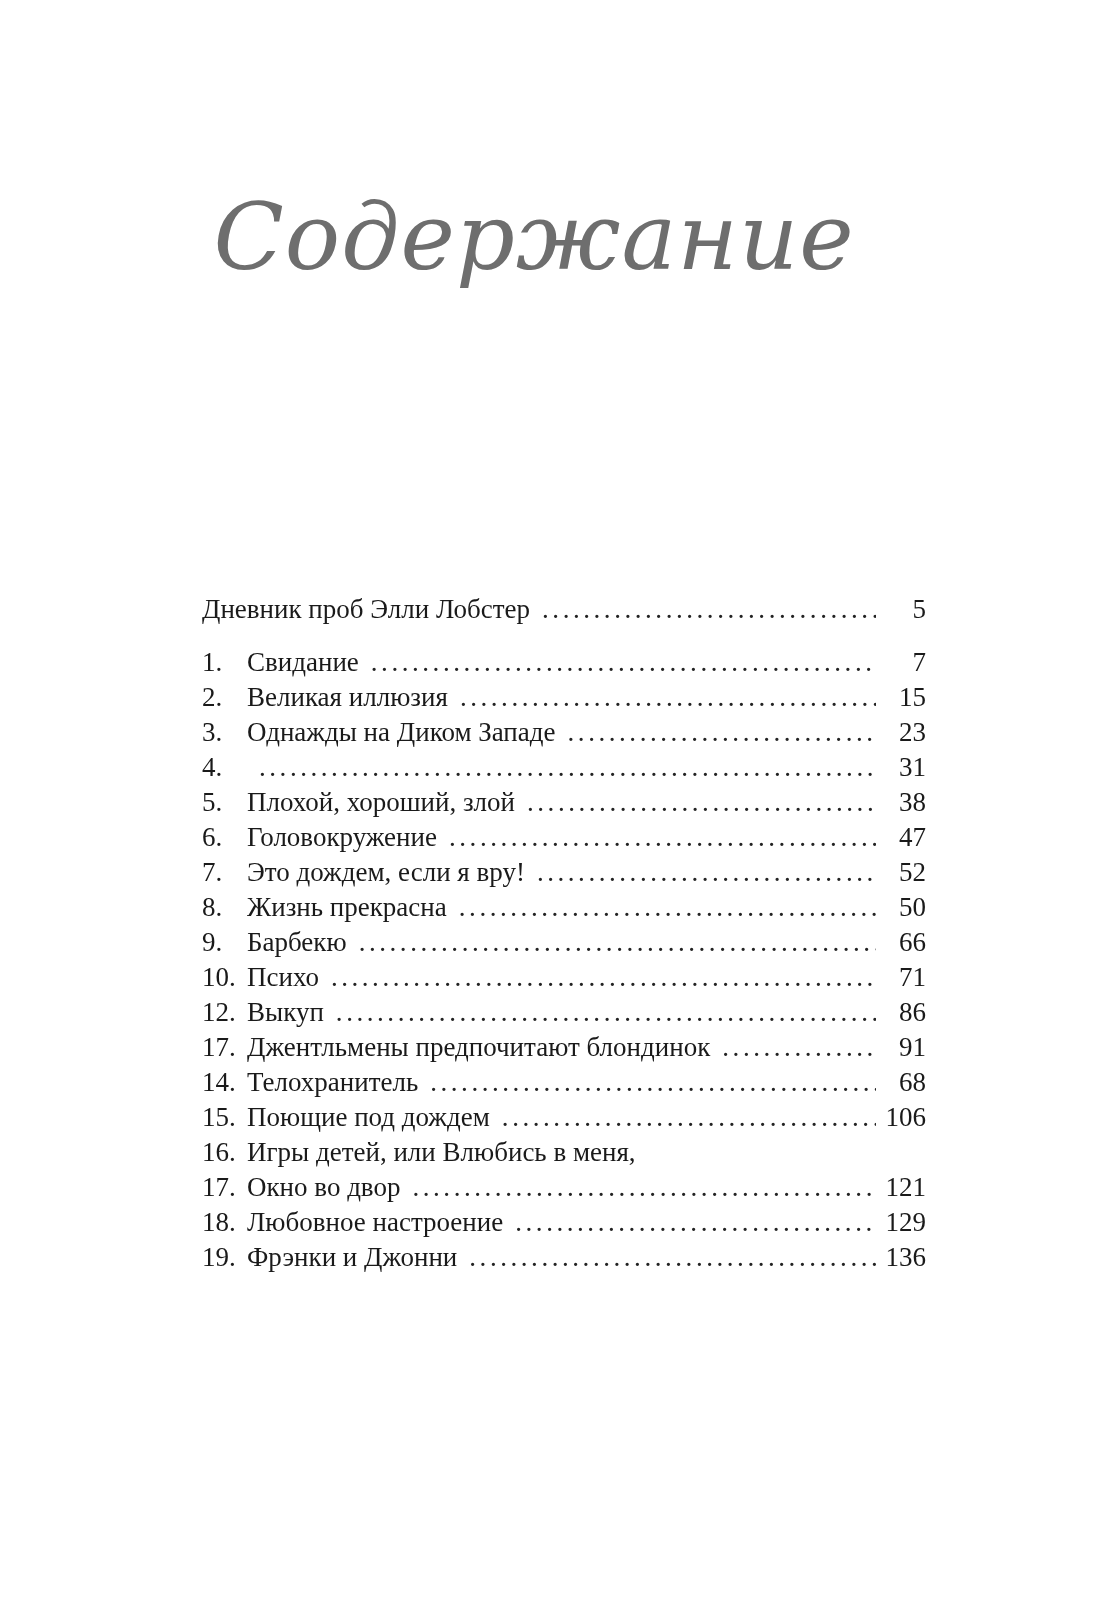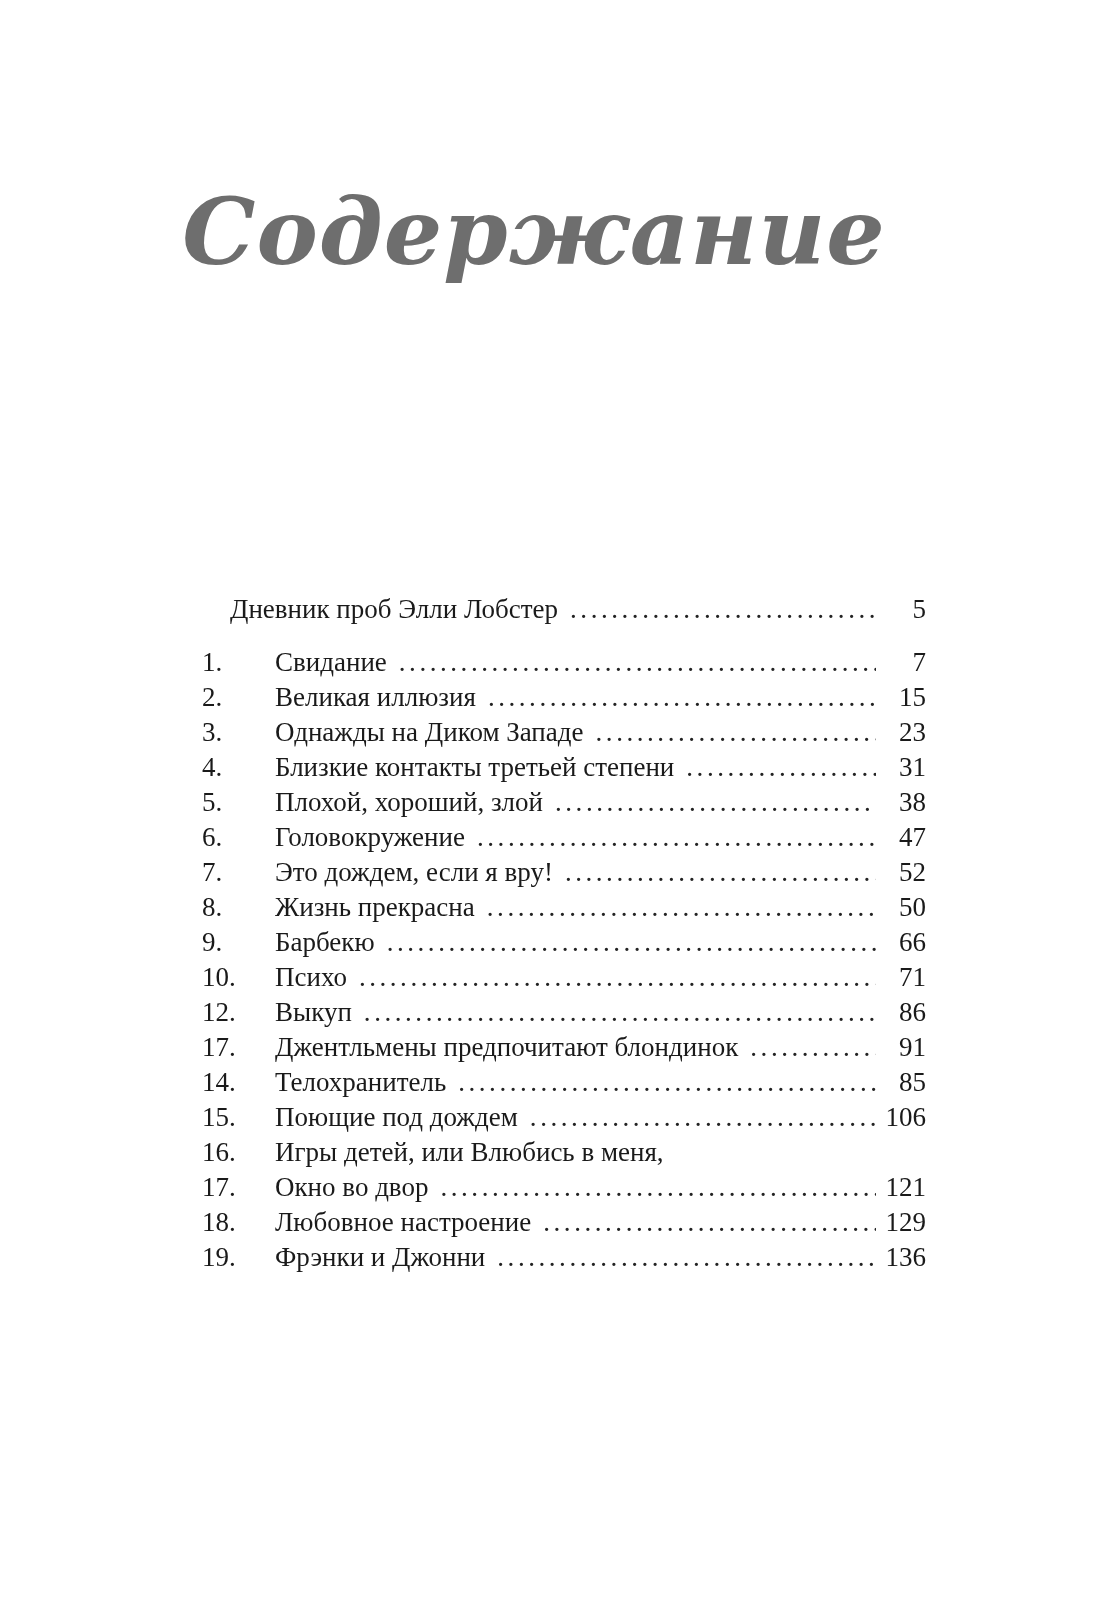--- a/index.html
+++ b/index.html
@@ -1,28 +1,28 @@
 <!DOCTYPE html>
 <html><head>
 <meta charset="utf-8">
 <style>
   html, body { margin: 0; padding: 0; background: #ffffff; }
   body { width: 1100px; height: 1616px; position: relative; overflow: hidden;
          font-family: "Liberation Serif", "DejaVu Serif", serif; color: #1a1a1a; }
   .title {
-    position: absolute; left: 0; width: 1068px; top: 178px; text-align: center;
+    position: absolute; left: 0; width: 1068px; top: 184px; text-align: center;
     font-family: "DejaVu Serif", "Liberation Serif", serif;
-    font-size: 92px; font-weight: bold; font-style: italic; color: #6e6e6e;
+    font-size: 92px; font-weight: normal; font-style: italic; color: #6e6e6e;
     letter-spacing: 1px;
   }
   .toc { position: absolute; left: 202px; width: 724px; top: 592px; }
   .row { display: flex; align-items: baseline; height: 35px; font-size: 27px; line-height: 35px; }
   .row.first { margin-bottom: 18px; }
   .num { width: 45px; flex: 0 0 45px; }
-  .text { white-space: nowrap; margin-left: 28px; }
+  .text { white-space: nowrap; }
   .text.indent { padding-left: 45px; }
   .leader { flex: 1 1 auto; overflow: hidden; white-space: nowrap; margin: 0 6px 0 12px;
             letter-spacing: 4.2px; color: #222; }
   .leader::before { content: ". . . . . . . . . . . . . . . . . . . . . . . . . . . . . . . . . . . . . . . . . . . . . . . . . . . . . . . . . . . . . . . . . . . . . . . . . . . . . . . . . . . . . . . . ."; letter-spacing: -1.6px; }
   .page { flex: 0 0 44px; width: 44px; text-align: right; }
 </style>
 </head>
 <body>
 
 <div class="title">Содержание</div>
@@ -47,21 +47,20 @@
     <span class="page">15</span>
   </div>
   <div class="row">
     <span class="num">3.</span>
     <span class="text">Однажды на Диком Западе</span>
     <span class="leader"></span>
     <span class="page">23</span>
   </div>
   <div class="row">
     <span class="num">4.</span>
-    <span class="text">Близкие контакты третьей степени</span>
     <span class="leader"></span>
     <span class="page">31</span>
   </div>
   <div class="row">
     <span class="num">5.</span>
     <span class="text">Плохой, хороший, злой</span>
     <span class="leader"></span>
     <span class="page">38</span>
   </div>
   <div class="row">
@@ -103,21 +102,21 @@
   <div class="row">
     <span class="num">17.</span>
     <span class="text">Джентльмены предпочитают блондинок</span>
     <span class="leader"></span>
     <span class="page">91</span>
   </div>
   <div class="row">
     <span class="num">14.</span>
     <span class="text">Телохранитель</span>
     <span class="leader"></span>
-    <span class="page">85</span>
+    <span class="page">68</span>
   </div>
   <div class="row">
     <span class="num">15.</span>
     <span class="text">Поющие под дождем</span>
     <span class="leader"></span>
     <span class="page">106</span>
   </div>
   <div class="row">
     <span class="num">16.</span>
     <span class="text">Игры детей, или Влюбись в меня,</span>

